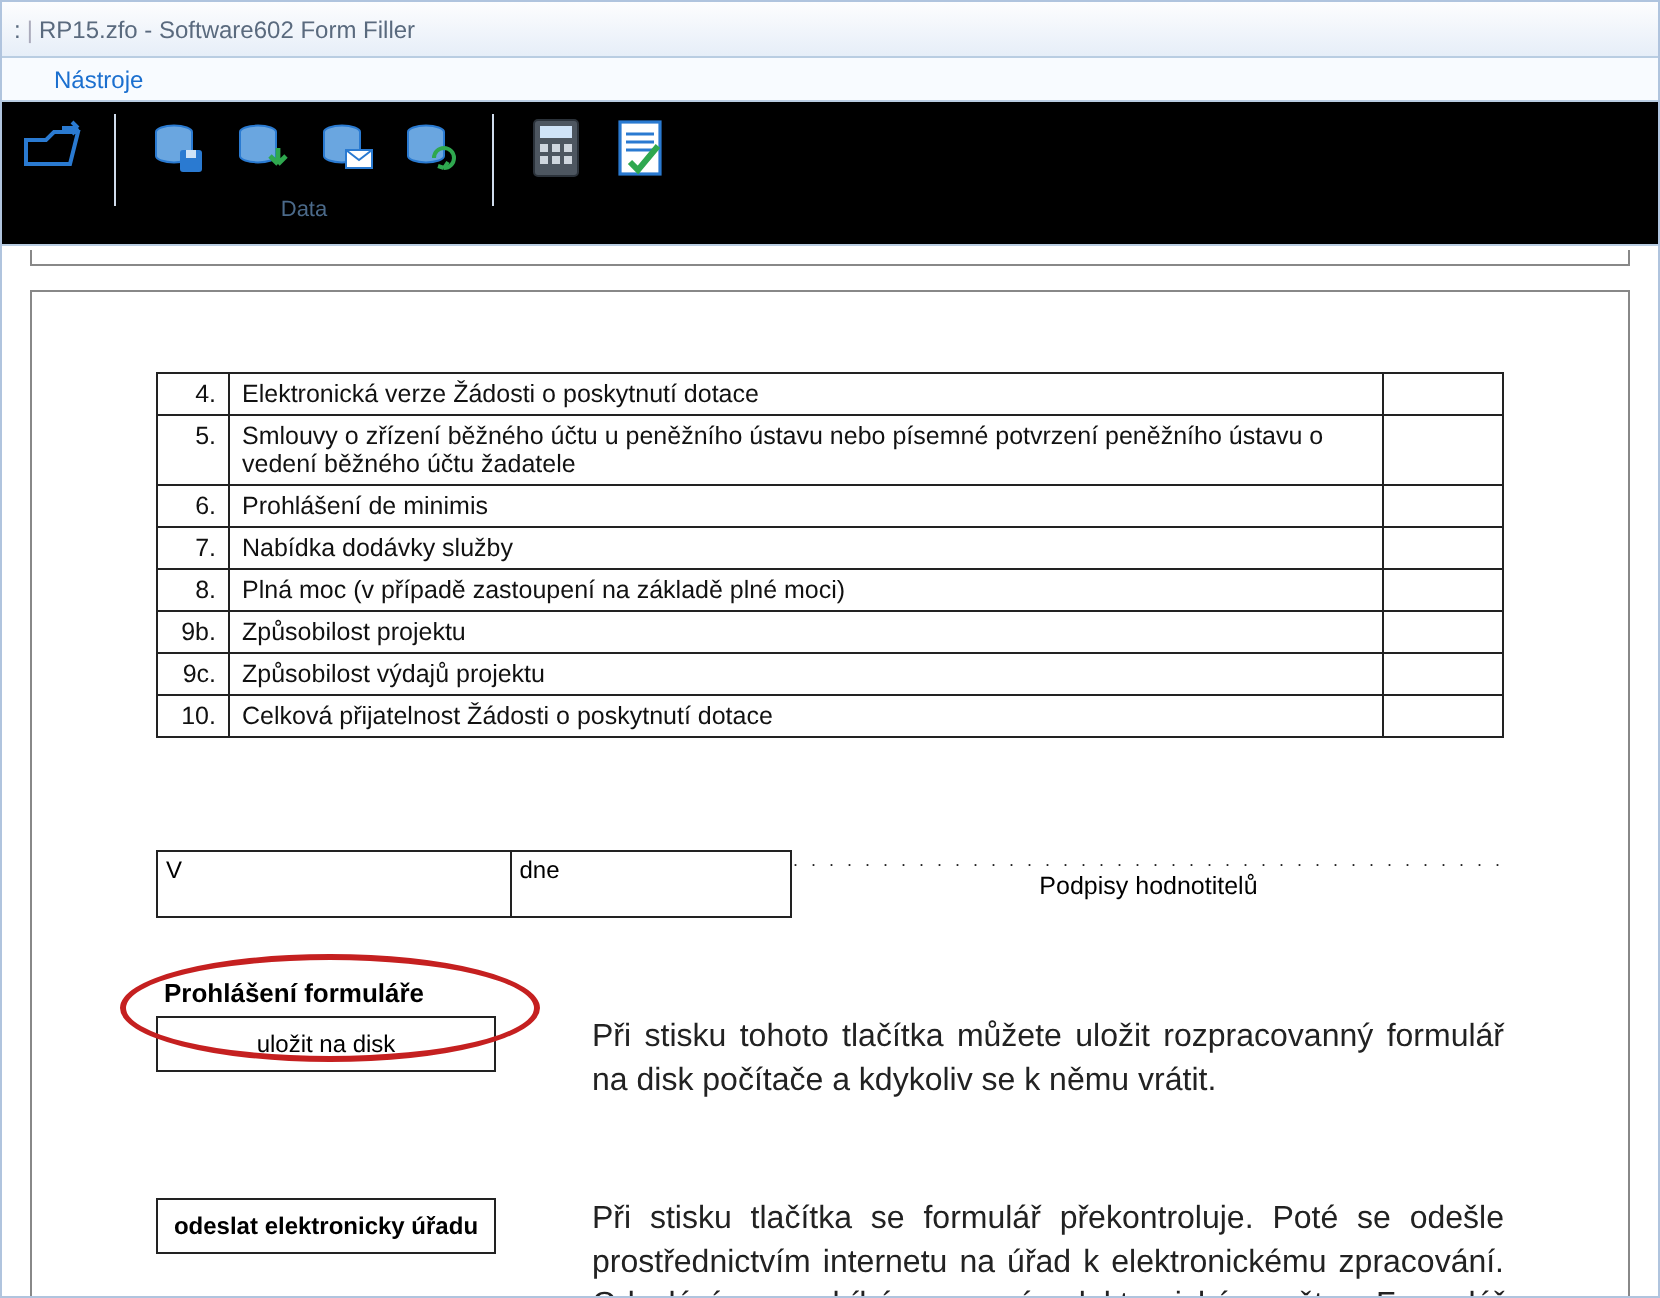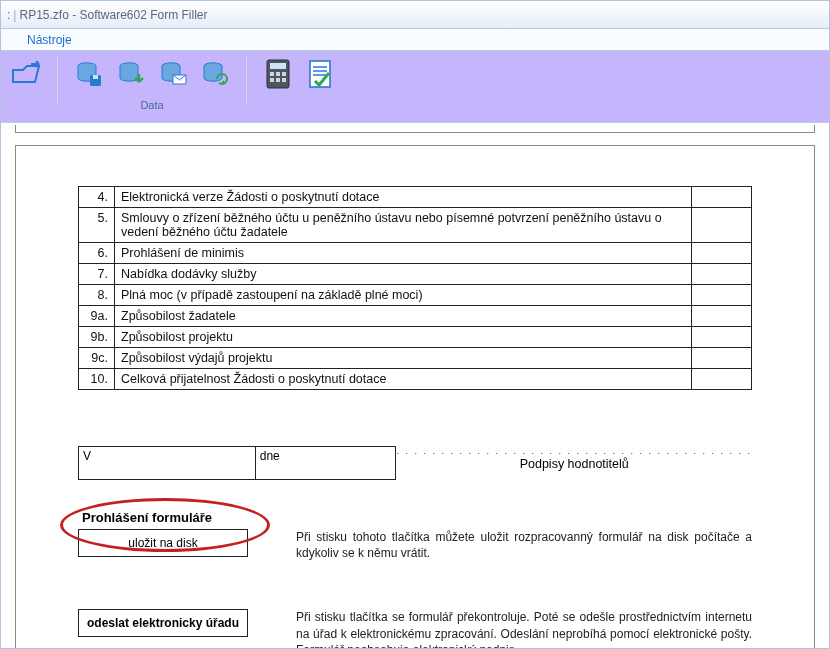--- a/index.html
+++ b/index.html
@@ -32,21 +32,21 @@
       background: #f8fbff;
     }
     .menubar .menu-item {
       color: #1b6fcf;
       font-size: 12px;
       padding: 2px 6px;
       cursor: pointer;
     }
     .ribbon {
       height: 72px;
-      background: #c4b5fd;
+      background: #000000;
       border-bottom: 1px solid #b9cde2;
       display: flex;
       align-items: flex-start;
       padding: 6px 8px 4px;
       gap: 10px;
     }
     .ribbon-group {
       display: flex;
       flex-direction: column;
       align-items: center;
@@ -170,21 +170,21 @@
       border: 1px solid #222;
       background: #fff;
       text-align: center;
       padding: 6px 4px;
       font-size: 12px;
       cursor: pointer;
       font-family: inherit;
     }
     .proc-btn.bold { font-weight: bold; }
     .proc-text {
-      font-size: 12px;
+      font-size: 16px;
       color: #222;
       text-align: justify;
       line-height: 1.35;
     }
     .ellipse {
       position: absolute;
       left: -18px;
       top: -12px;
       width: 210px;
       height: 54px;
@@ -313,25 +313,20 @@
             <td class="num">7.</td>
             <td>Nabídka dodávky služby</td>
             <td class="extra"></td>
           </tr>
           <tr>
             <td class="num">8.</td>
             <td>Plná moc (v případě zastoupení na základě plné moci)</td>
             <td class="extra"></td>
           </tr>
           <tr>
-            <td class="num">9a.</td>
-            <td>Způsobilost žadatele</td>
-            <td class="extra"></td>
-          </tr>
-          <tr>
             <td class="num">9b.</td>
             <td>Způsobilost projektu</td>
             <td class="extra"></td>
           </tr>
           <tr>
             <td class="num">9c.</td>
             <td>Způsobilost výdajů projektu</td>
             <td class="extra"></td>
           </tr>
           <tr>

